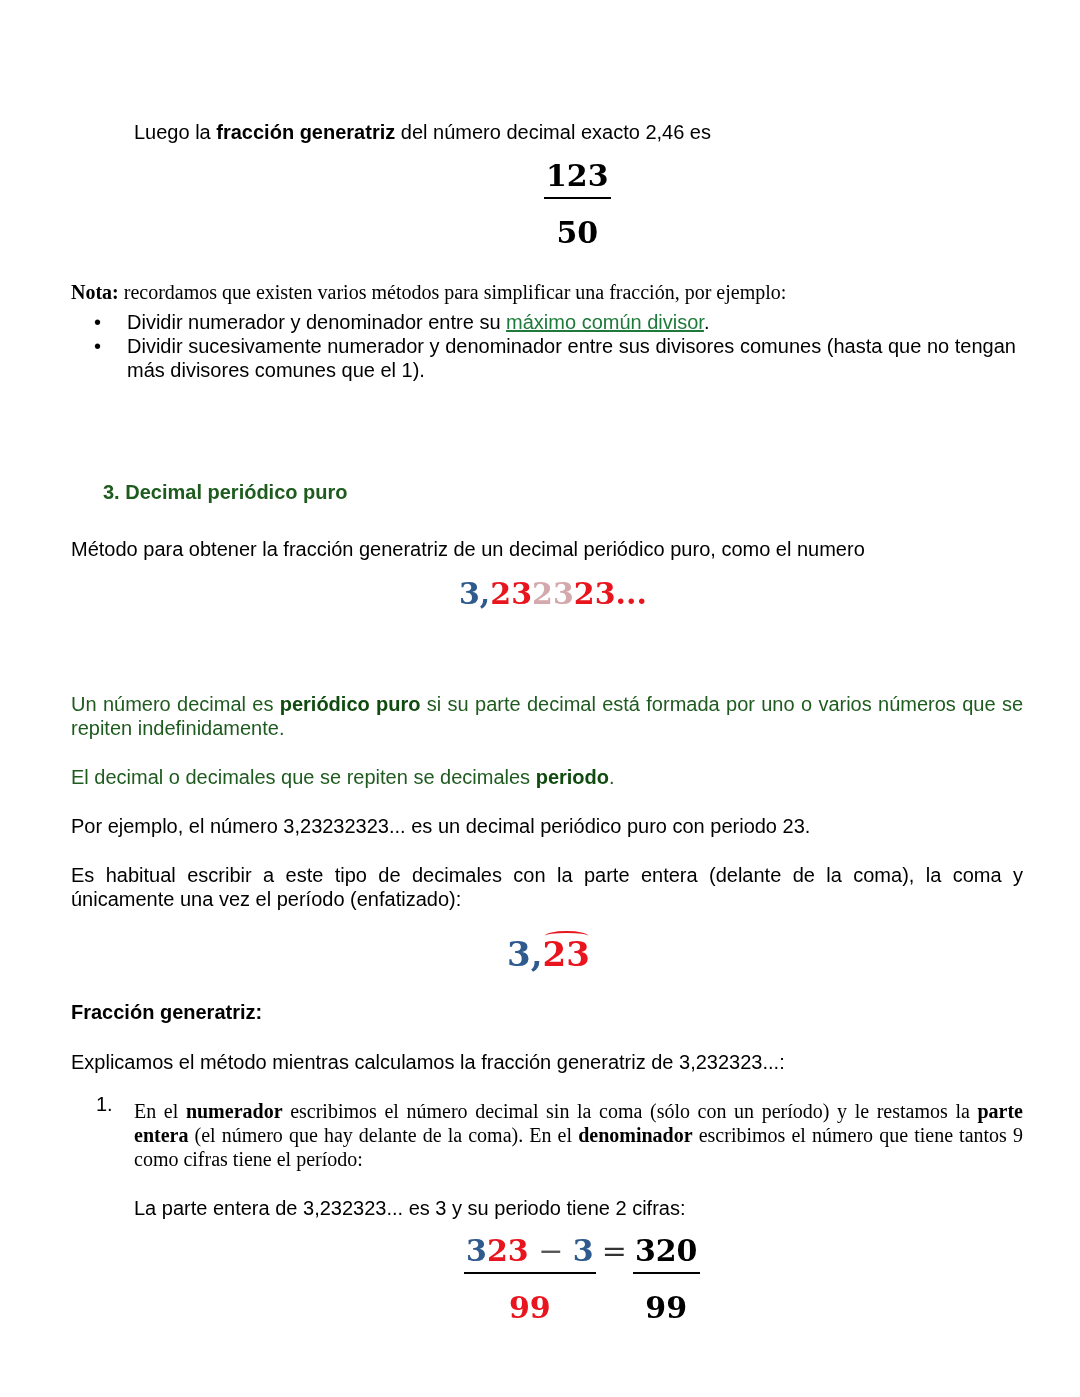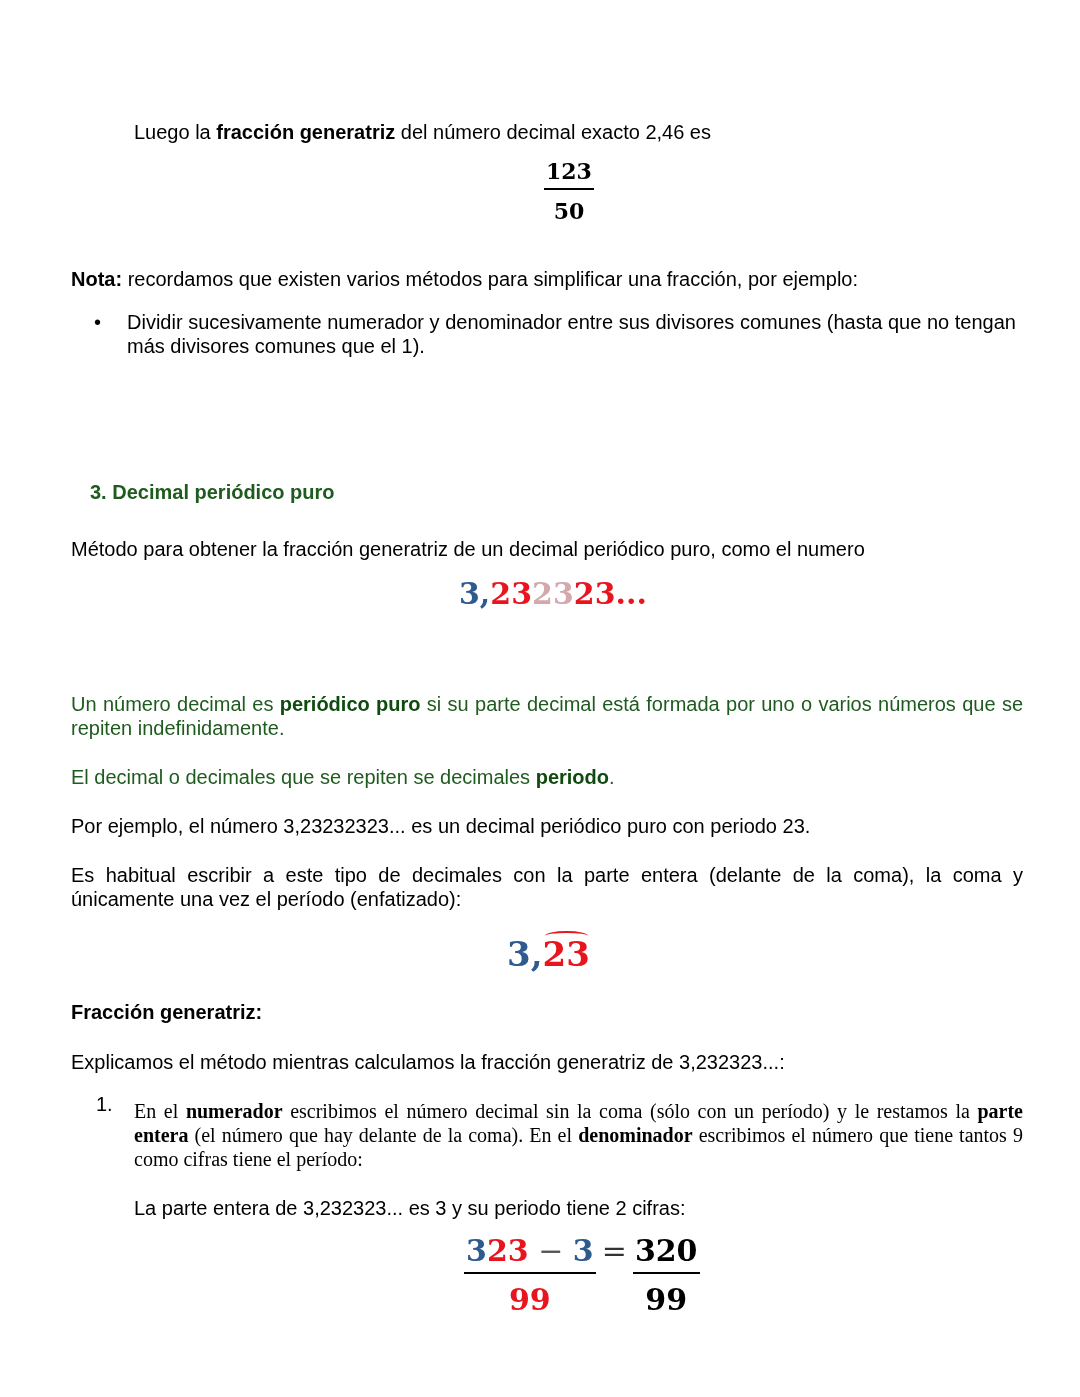--- a/index.html
+++ b/index.html
@@ -5,51 +5,54 @@
   html, body { margin: 0; padding: 0; background: #ffffff; }
   body { width: 1080px; height: 1397px; position: relative; overflow: hidden;
          font-family: "Liberation Sans", sans-serif; font-size: 20px; color: #000; }
   .p { position: absolute; left: 64px; width: 952px; line-height: 24px; text-align: justify; margin: 7px; }
   .ind { left: 127px; width: 889px; }
   .green { color: #1e5b1e; }
   .green b { color: #0f4a0f; }
   .math { position: absolute; font-family: "DejaVu Serif", serif; font-weight: bold; }
   .frac { display: inline-flex; flex-direction: column; align-items: center; vertical-align: middle; }
   .frac .num { padding: 0 2px 4px 2px; border-bottom: 2px solid #000; }
-  .frac .den { padding-top: 8px; }
+  .frac .den { padding-top: 16px; }
   .blue { color: #2e5a8e; }
   .red { color: #e8141e; }
   .pale { color: #d4a9ad; }
   ul.bul { position: absolute; left: 64px; width: 952px; margin: 0; padding: 0; list-style: none; }
   ul.bul li { position: relative; padding-left: 63px; line-height: 24px; text-align: justify; }
   ul.bul li::before { content: "•"; position: absolute; left: 30px; top: 0; }
   .link { color: #1e7a3a; text-decoration: underline; }
-  .h3 { position: absolute; left: 90px; color: #1e5b1e; font-weight: bold; line-height: 24px; }
+  .h3 { position: absolute; left: 103px; color: #1e5b1e; font-weight: bold; line-height: 24px; }
   .olnum { position: absolute; left: 96px; line-height: 24px; }
   .arc { position: absolute; border-top: 2px solid #e8141e; border-radius: 50% 50% 0 0; }
 </style>
 </head>
 <body>
 
 <p class="p ind" style="top:113px;">
   <span>Luego la </span><b>fracción generatriz</b><span> del número decimal exacto 2,46 es</span>
 </p>
 
-<div class="math" style="left:544px; top:158px; font-size:22px;">
+<div class="math" style="left:544px; top:158px; font-size:30px;">
   <span class="frac">
     <span class="num">123</span>
     <span class="den">50</span>
   </span>
 </div>
 
-<p class="p" style="top:260px;">
+<p class="p" style="top:273px;font-family:Liberation Serif, serif;">
   <b>Nota:</b><span> recordamos que existen varios métodos para simplificar una fracción, por ejemplo:</span>
 </p>
 
 <ul class="bul" style="top:310px;">
+  <li>
+    <span>Dividir numerador y denominador entre su </span><a class="link">máximo común divisor</a><span>.</span>
+  </li>
   <li><span>Dividir sucesivamente numerador y denominador entre sus divisores comunes (hasta que no tengan más divisores comunes que el 1).</span></li>
 </ul>
 
 <div class="h3" style="top:480px;">3. Decimal periódico puro</div>
 
 <p class="p" style="top:530px;">Método para obtener la fracción generatriz de un decimal periódico puro, como el numero</p>
 
 <div class="math" style="left:459px; top:576px; font-size:30px;">
   <span class="blue">3,</span><span class="red">23</span><span class="pale">23</span><span class="red">23</span><span class="red">...</span>
 </div>

